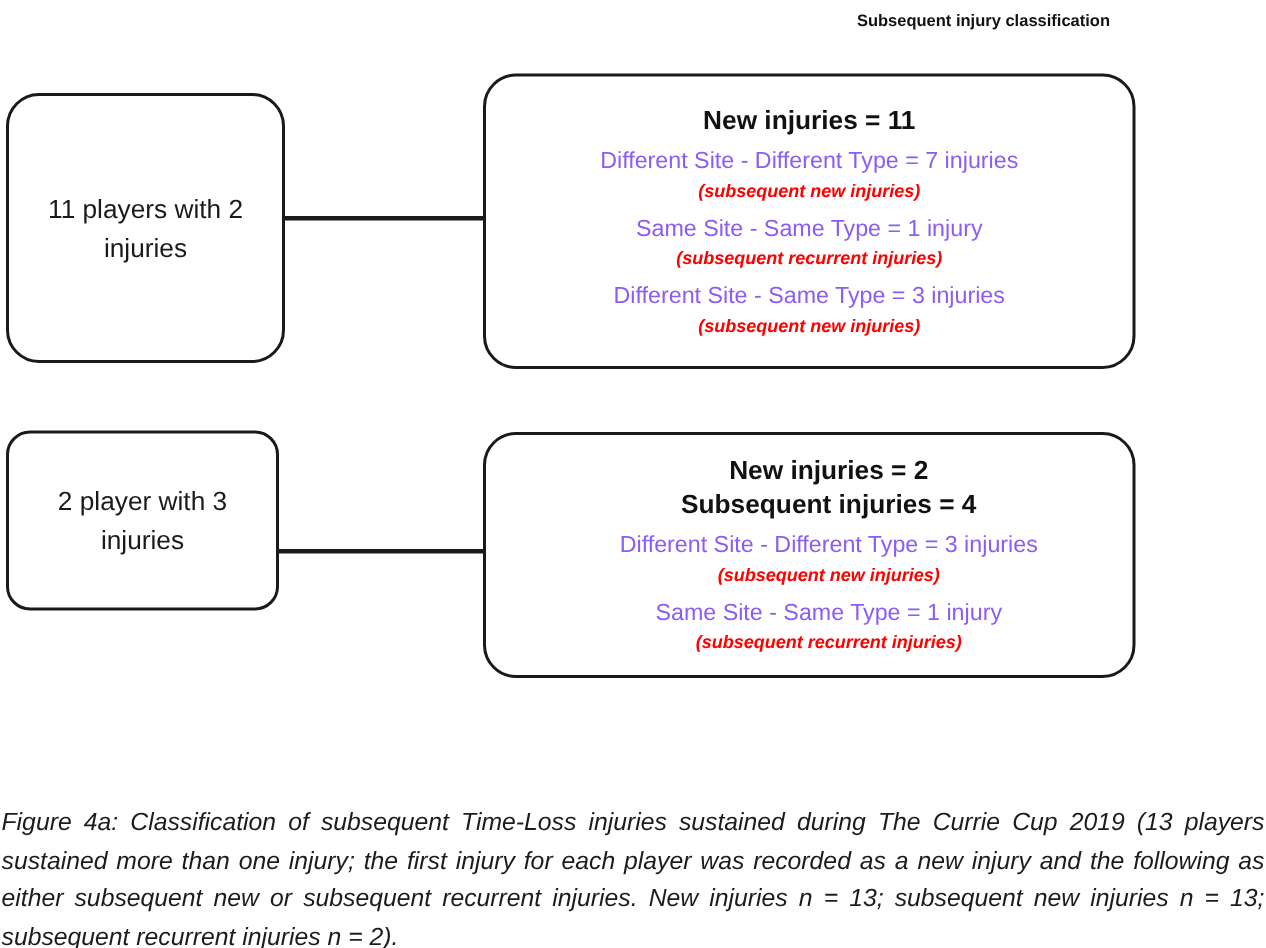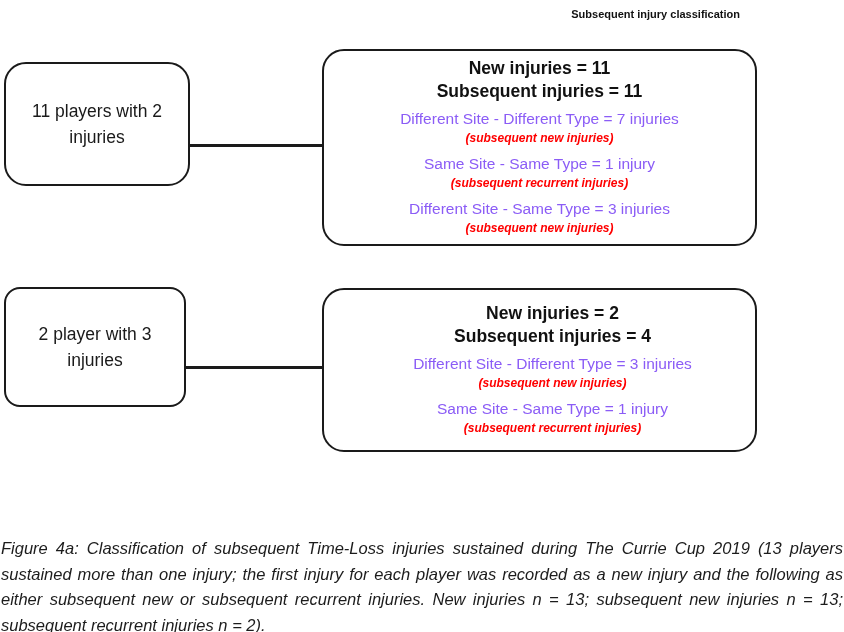--- a/index.html
+++ b/index.html
@@ -31,21 +31,21 @@
     background: #ffffff;
     display: flex;
     align-items: center;
     justify-content: center;
     text-align: center;
     font-size: 17.5px;
     line-height: 26px;
     padding: 0 16px;
     box-sizing: border-box;
   }
-  .src-box.b1 { left: 4px;  top: 62px;  width: 186px; height: 124px; }
+  .src-box.b1 { left: 4px;  top: 62px;  width: 186px; height: 180px; }
   .src-box.b2 { left: 4px;  top: 287px; width: 182px; height: 120px; border-radius: 16px; }
 
   .connector {
     position: absolute;
     height: 2.5px;
     background: #1a1a1a;
   }
   .connector.c1 { left: 189px; top: 144px; width: 134px; }
   .connector.c2 { left: 185px; top: 366px; width: 138px; }
 
@@ -103,21 +103,20 @@
   <div class="diagram-title">Subsequent injury classification</div>
 
   <div class="src-box b1">
     <span>11 players with 2 injuries</span>
   </div>
 
   <div class="connector c1"></div>
 
   <div class="detail-box d1">
     <div class="hdr">New injuries = 11</div>
-    <div class="hdr">Subsequent injuries = 11</div>
 
     <div class="pair">
       <div class="lbl">Different Site - Different Type = 7 injuries</div>
       <div class="note red-note" style="color: rgb(255, 0, 0);">(subsequent new injuries)</div>
     </div>
 
     <div class="pair">
       <div class="lbl">Same Site - Same Type = 1 injury</div>
       <div class="note red-note" style="color: rgb(255, 0, 0);">(subsequent recurrent injuries)</div>
     </div>

